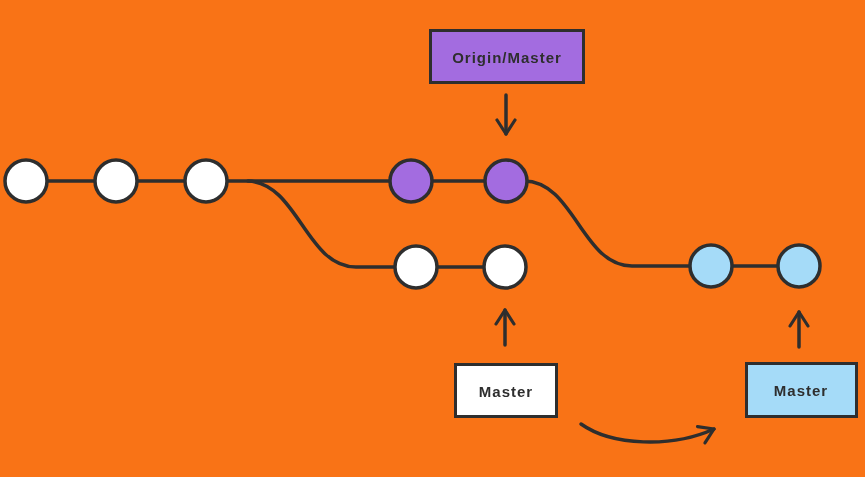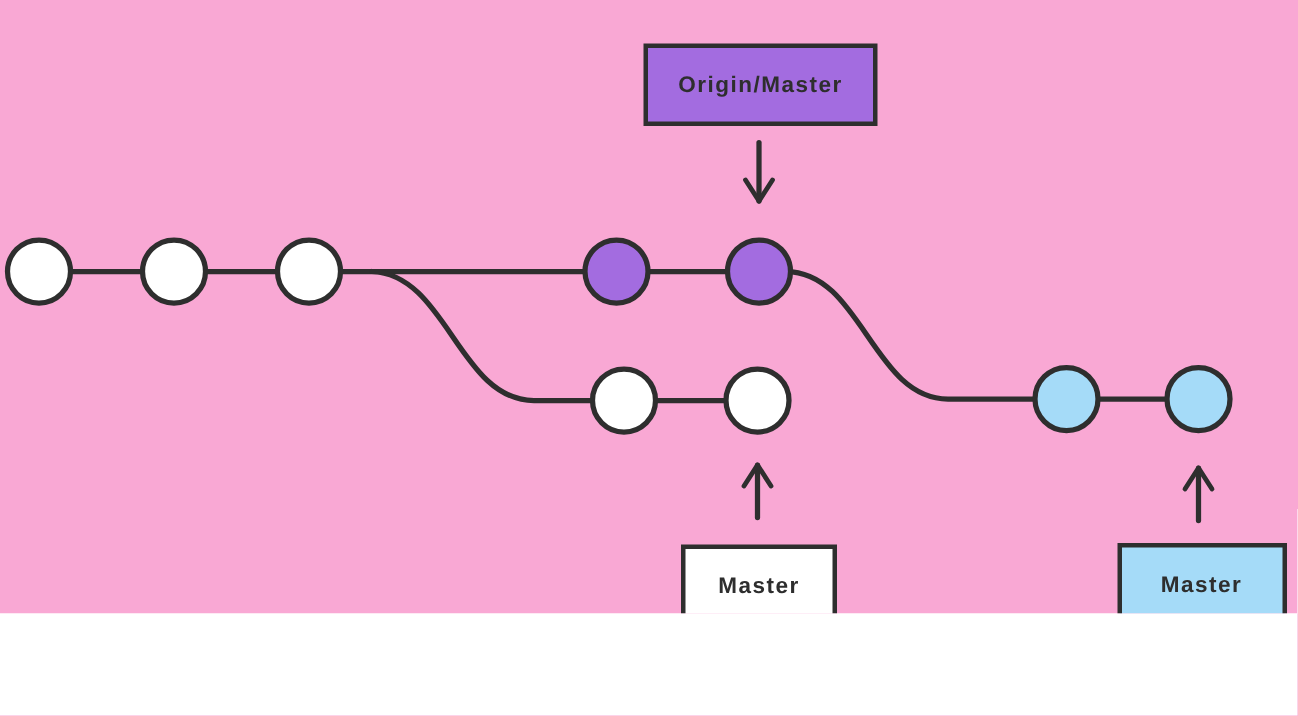--- a/index.html
+++ b/index.html
@@ -3,22 +3,22 @@
 <meta charset="utf-8">
 <style>
   html, body {
     margin: 0;
     padding: 0;
     background: #ffffff;
   }
   .stage {
     position: relative;
     width: 865px;
-    height: 409px;
-    background: #f9a8d4;
+    height: 477px;
+    background: #f97316;
     overflow: hidden;
     font-family: "Liberation Sans", sans-serif;
   }
   svg.diagram {
     position: absolute;
     left: 0;
     top: 0;
     display: block;
   }
   .edge {

